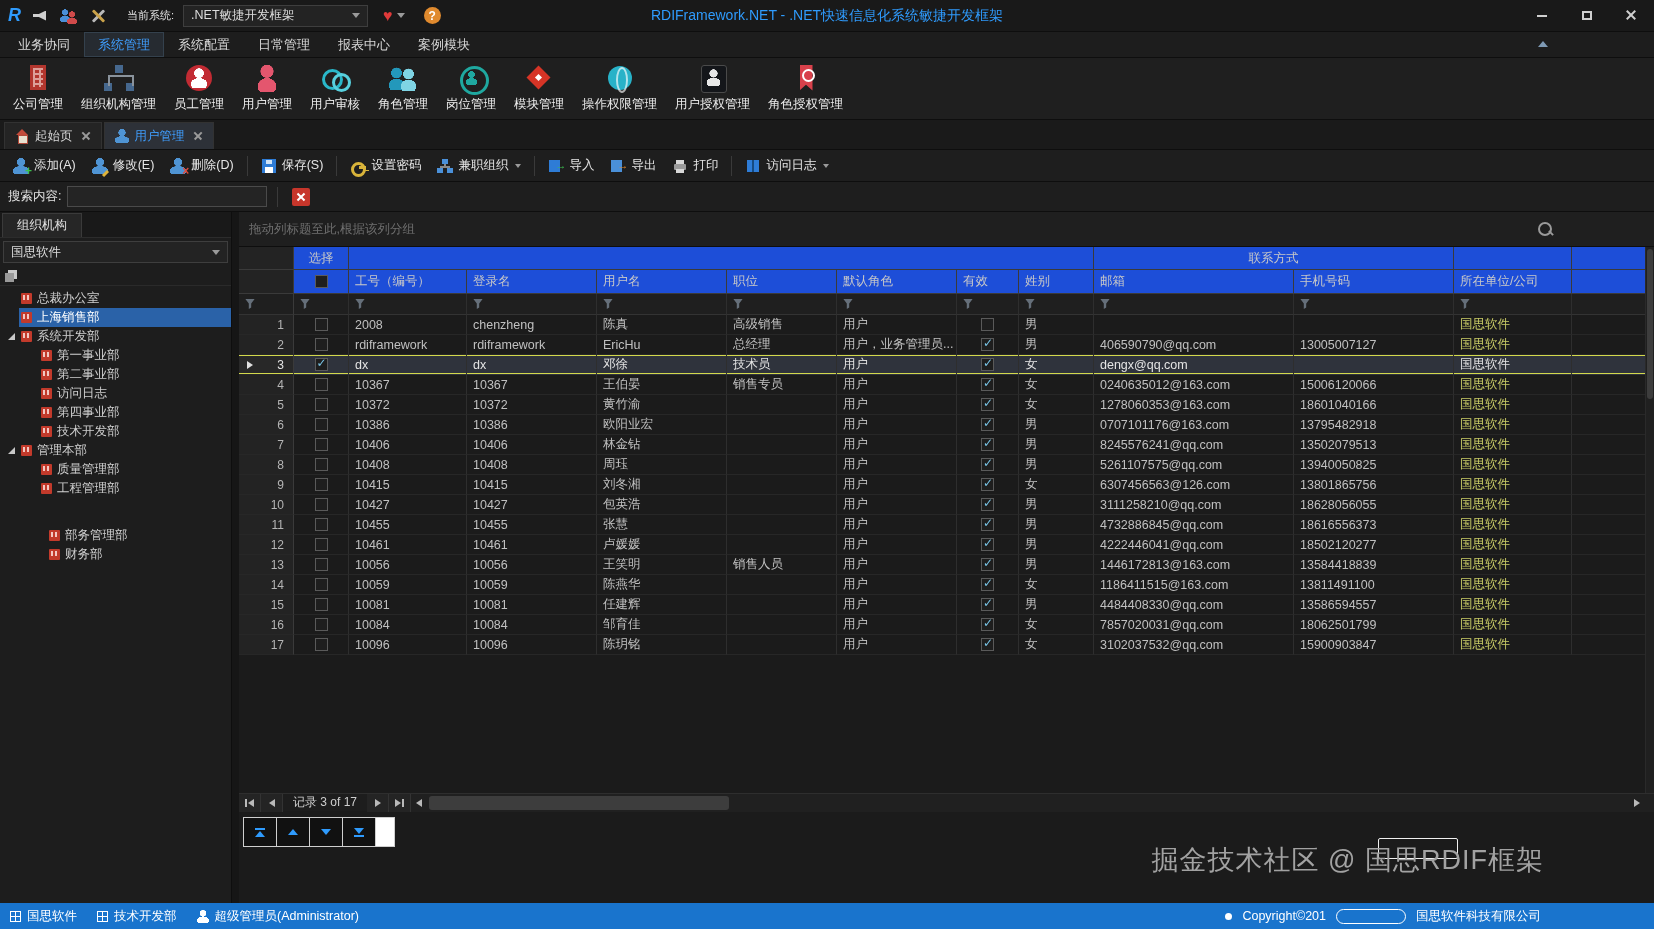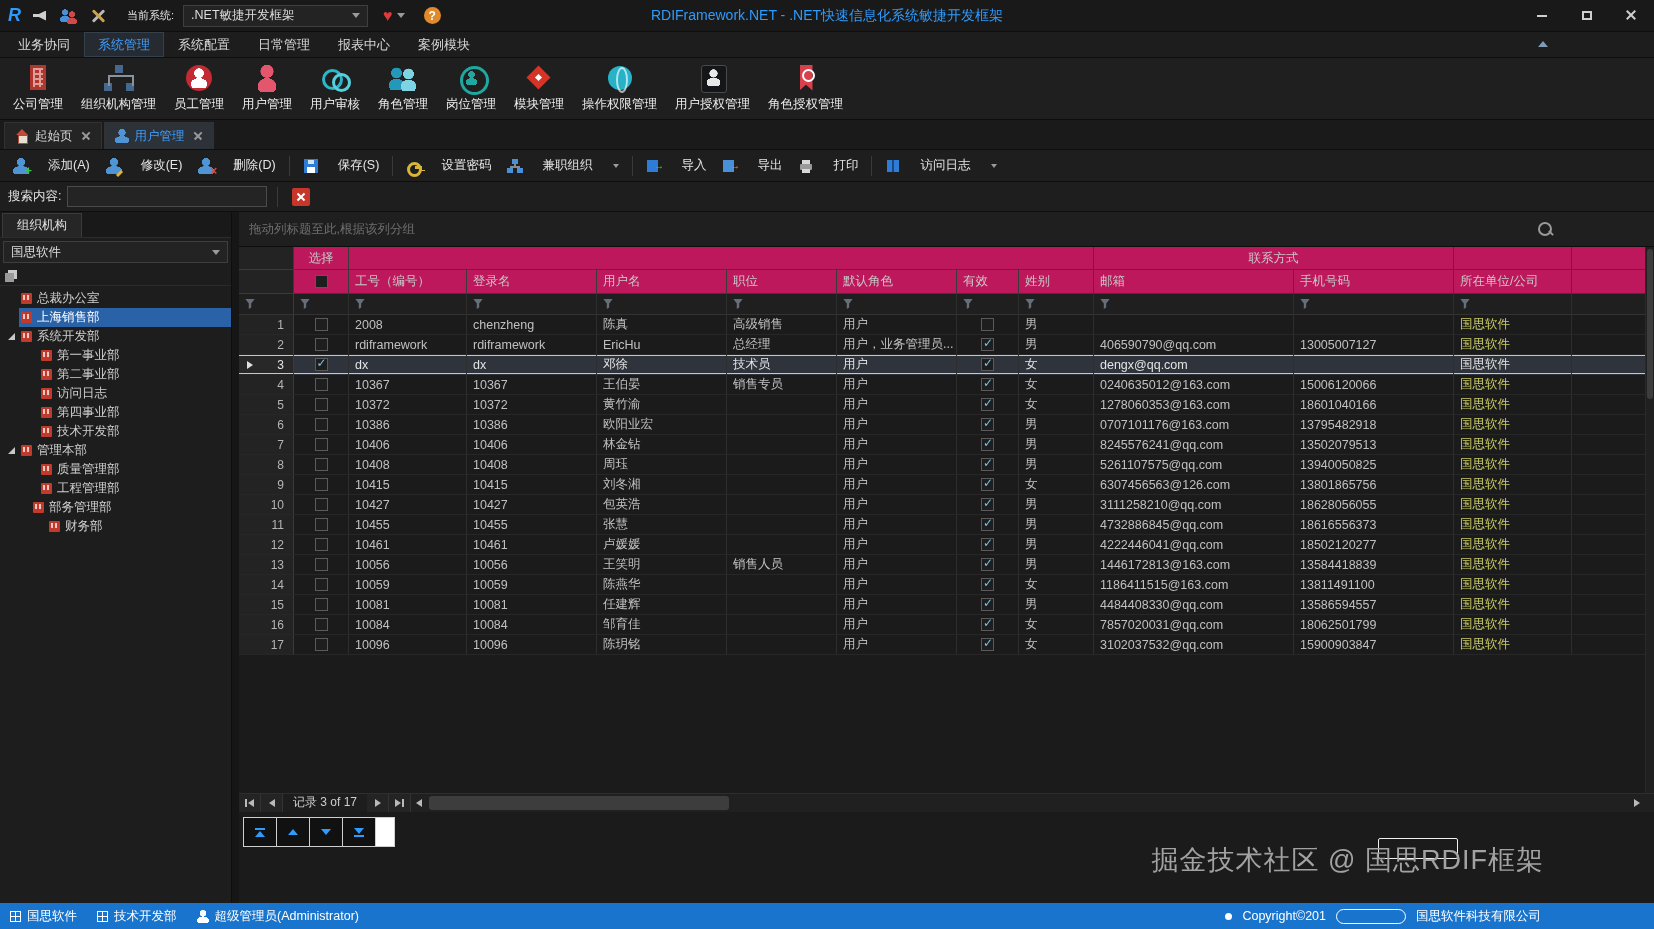--- a/index.html
+++ b/index.html
@@ -77,21 +77,21 @@
 .tico{width:14px;height:14px;position:relative;flex:none}
 .tico-home::before{content:"";position:absolute;left:1px;top:0;border-left:6px solid transparent;border-right:6px solid transparent;border-bottom:6px solid #c24a3a}
 .tico-home::after{content:"";position:absolute;left:3px;top:6px;width:8px;height:7px;background:#e8e0d0;border:1px solid #b24a3a}
 .tico-user{--pc:#4f94d4}
 .tab-close{position:relative;width:10px;height:10px;margin-left:2px}
 .tab-close::before,.tab-close::after{content:"";position:absolute;left:0;top:4px;width:10px;height:1.5px;background:#9a9a9a}
 .tab-close::before{transform:rotate(45deg)}.tab-close::after{transform:rotate(-45deg)}
 
 
 .toolbar{height:32px;flex:none;display:flex;align-items:center;background:#1e1e1e;border-bottom:1px solid #0e0e0e;padding:0 6px;gap:2px}
-.tbtn{display:flex;align-items:center;gap:19px;padding:0 7px;height:26px;color:#e6e6e6;font-size:12.5px;white-space:nowrap}
+.tbtn{display:flex;align-items:center;gap:5px;padding:0 7px;height:26px;color:#e6e6e6;font-size:12.5px;white-space:nowrap}
 .tsep{width:1px;height:20px;background:#3a3a3a;margin:0 4px;flex:none}
 .ti{width:16px;height:16px;position:relative;flex:none}
 .ti-user-add{--pc:#4f94d4}.ti-user-edit{--pc:#4f94d4}.ti-user-del{--pc:#4f94d4}.ti-uattr{--pc:#d05858}
 .ti-user-add,.ti-user-edit,.ti-user-del,.ti-uattr,.tico-user,.sb-person{background:radial-gradient(circle at 50% 26%,var(--pc,#4f94d4) 28%,transparent 30%),radial-gradient(ellipse 52% 30% at 50% 80%,var(--pc,#4f94d4) 98%,transparent 100%)}
 .ti-user-add::after{content:"+";position:absolute;right:-3px;bottom:-4px;color:#3cc04e;font-weight:bold;font-size:12px}
 .ti-user-edit::after{content:"";position:absolute;right:-1px;bottom:-1px;width:7px;height:3px;background:#e0b43a;transform:rotate(-45deg)}
 .ti-user-del::after{content:"×";position:absolute;right:-3px;bottom:-4px;color:#e04a3a;font-weight:bold;font-size:12px}
 .ti-save{background:linear-gradient(#fff,#fff) 4px 9px/8px 6px no-repeat,linear-gradient(#cfe3f7,#cfe3f7) 5px 2px/6px 4px no-repeat,linear-gradient(#2e7cd6,#2e7cd6) 1px 1px/14px 14px no-repeat;border-radius:2px}
 .ti-key::before{content:"";position:absolute;left:1px;top:4px;width:9px;height:9px;border:3px solid #d9b43a;border-radius:50%}
 .ti-key::after{content:"";position:absolute;left:9px;top:8px;width:7px;height:3px;background:#d9b43a;box-shadow:4px 3px 0 -1px #d9b43a}
@@ -140,21 +140,21 @@
 .group-panel{height:35px;flex:none;display:flex;align-items:center;background:#1f1f1f;border-bottom:1px solid #0e0e0e;color:#6f6f6f;font-size:12.5px;padding-left:10px;position:relative}
 .mag{position:absolute;right:100px;top:10px;width:16px;height:16px}
 .mag::before{content:"";position:absolute;left:0;top:0;width:10px;height:10px;border:2px solid #9a9a9a;border-radius:50%}
 .mag::after{content:"";position:absolute;left:10px;top:10px;width:6px;height:2px;background:#9a9a9a;transform:rotate(45deg)}
 .grid-zone{flex:1;position:relative;display:flex;flex-direction:column;min-height:0;padding-right:9px}
 .vscroll{position:absolute;right:0;top:0;bottom:0;width:9px;background:#202020;border-left:1px solid #2a2a2a}
 .vthumb{position:absolute;left:1px;right:1px;top:2px;height:150px;background:#3d3d3d;border-radius:3px}
 .band-row,.hdr-row,.flt-row,.grow{display:flex;flex:none}
 .band-row{height:23px}.hdr-row{height:24px}.flt-row{height:21px}.grow{height:20px}
 .gcell{flex:none;display:flex;align-items:center;padding:0 6px;font-size:12.5px;color:#c0c0c0;overflow:hidden;white-space:nowrap;border-right:1px solid #2e2e2e;border-bottom:1px solid #272727}
-.hcell{background:#be185d;border-right:1px solid #3a3a3a;border-bottom:1px solid #3a3a3a;color:#c8c8c8}
+.hcell{background:#1d4ed8;border-right:1px solid #3a3a3a;border-bottom:1px solid #3a3a3a;color:#c8c8c8}
 .flt-row .gcell{background:#1f1f1f;border-bottom:1px solid #333}
 .band-lbl{justify-content:center}
 .fill{flex:1;border-right:none}
 .ind{background:#232323;border-right:1px solid #3a3a3a;justify-content:flex-end;padding-right:9px;color:#b5b5b5;font-size:12px;position:relative}
 .cur-arrow{position:absolute;left:8px;top:6px;width:0;height:0;border-top:4px solid transparent;border-bottom:4px solid transparent;border-left:6px solid #e0e0e0}
 .center{justify-content:center}
 .cb{width:13px;height:13px;border:1px solid #5a5a5a;background:#1e1e1e;position:relative;flex:none}
 .cb.on::after{content:"✓";position:absolute;left:1px;top:-3px;font-size:12px;color:#79c6e8}
 .c-company{color:#c9cc66}
 .fl{width:10px;height:11px;background:#7d8b99;clip-path:polygon(0 0,100% 0,62% 45%,62% 82%,38% 95%,38% 45%);opacity:.75}
@@ -459,21 +459,21 @@
               <span class="t-label">质量管理部</span>
             </span>
           </div>
           <div class="tree-item" style="padding-left: 24px;">
             <span class="tw"></span>
             <span class="t-wrap">
               <span class="t-ico"></span>
               <span class="t-label">工程管理部</span>
             </span>
           </div>
-          <div class="tree-item" style="padding-left: 16px;">
+          <div class="tree-item" style="padding-left: 32px; margin-top: 28px;">
             <span class="tw"></span>
             <span class="t-wrap">
               <span class="t-ico"></span>
               <span class="t-label">部务管理部</span>
             </span>
           </div>
           <div class="tree-item" style="padding-left: 32px;">
             <span class="tw"></span>
             <span class="t-wrap">
               <span class="t-ico"></span>

